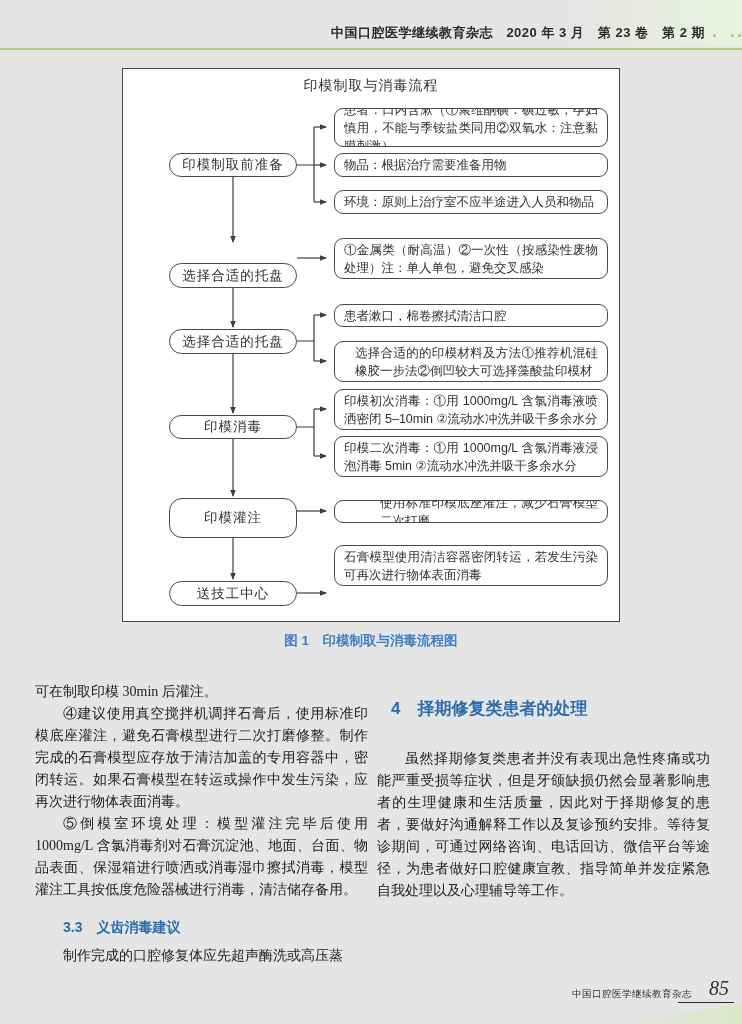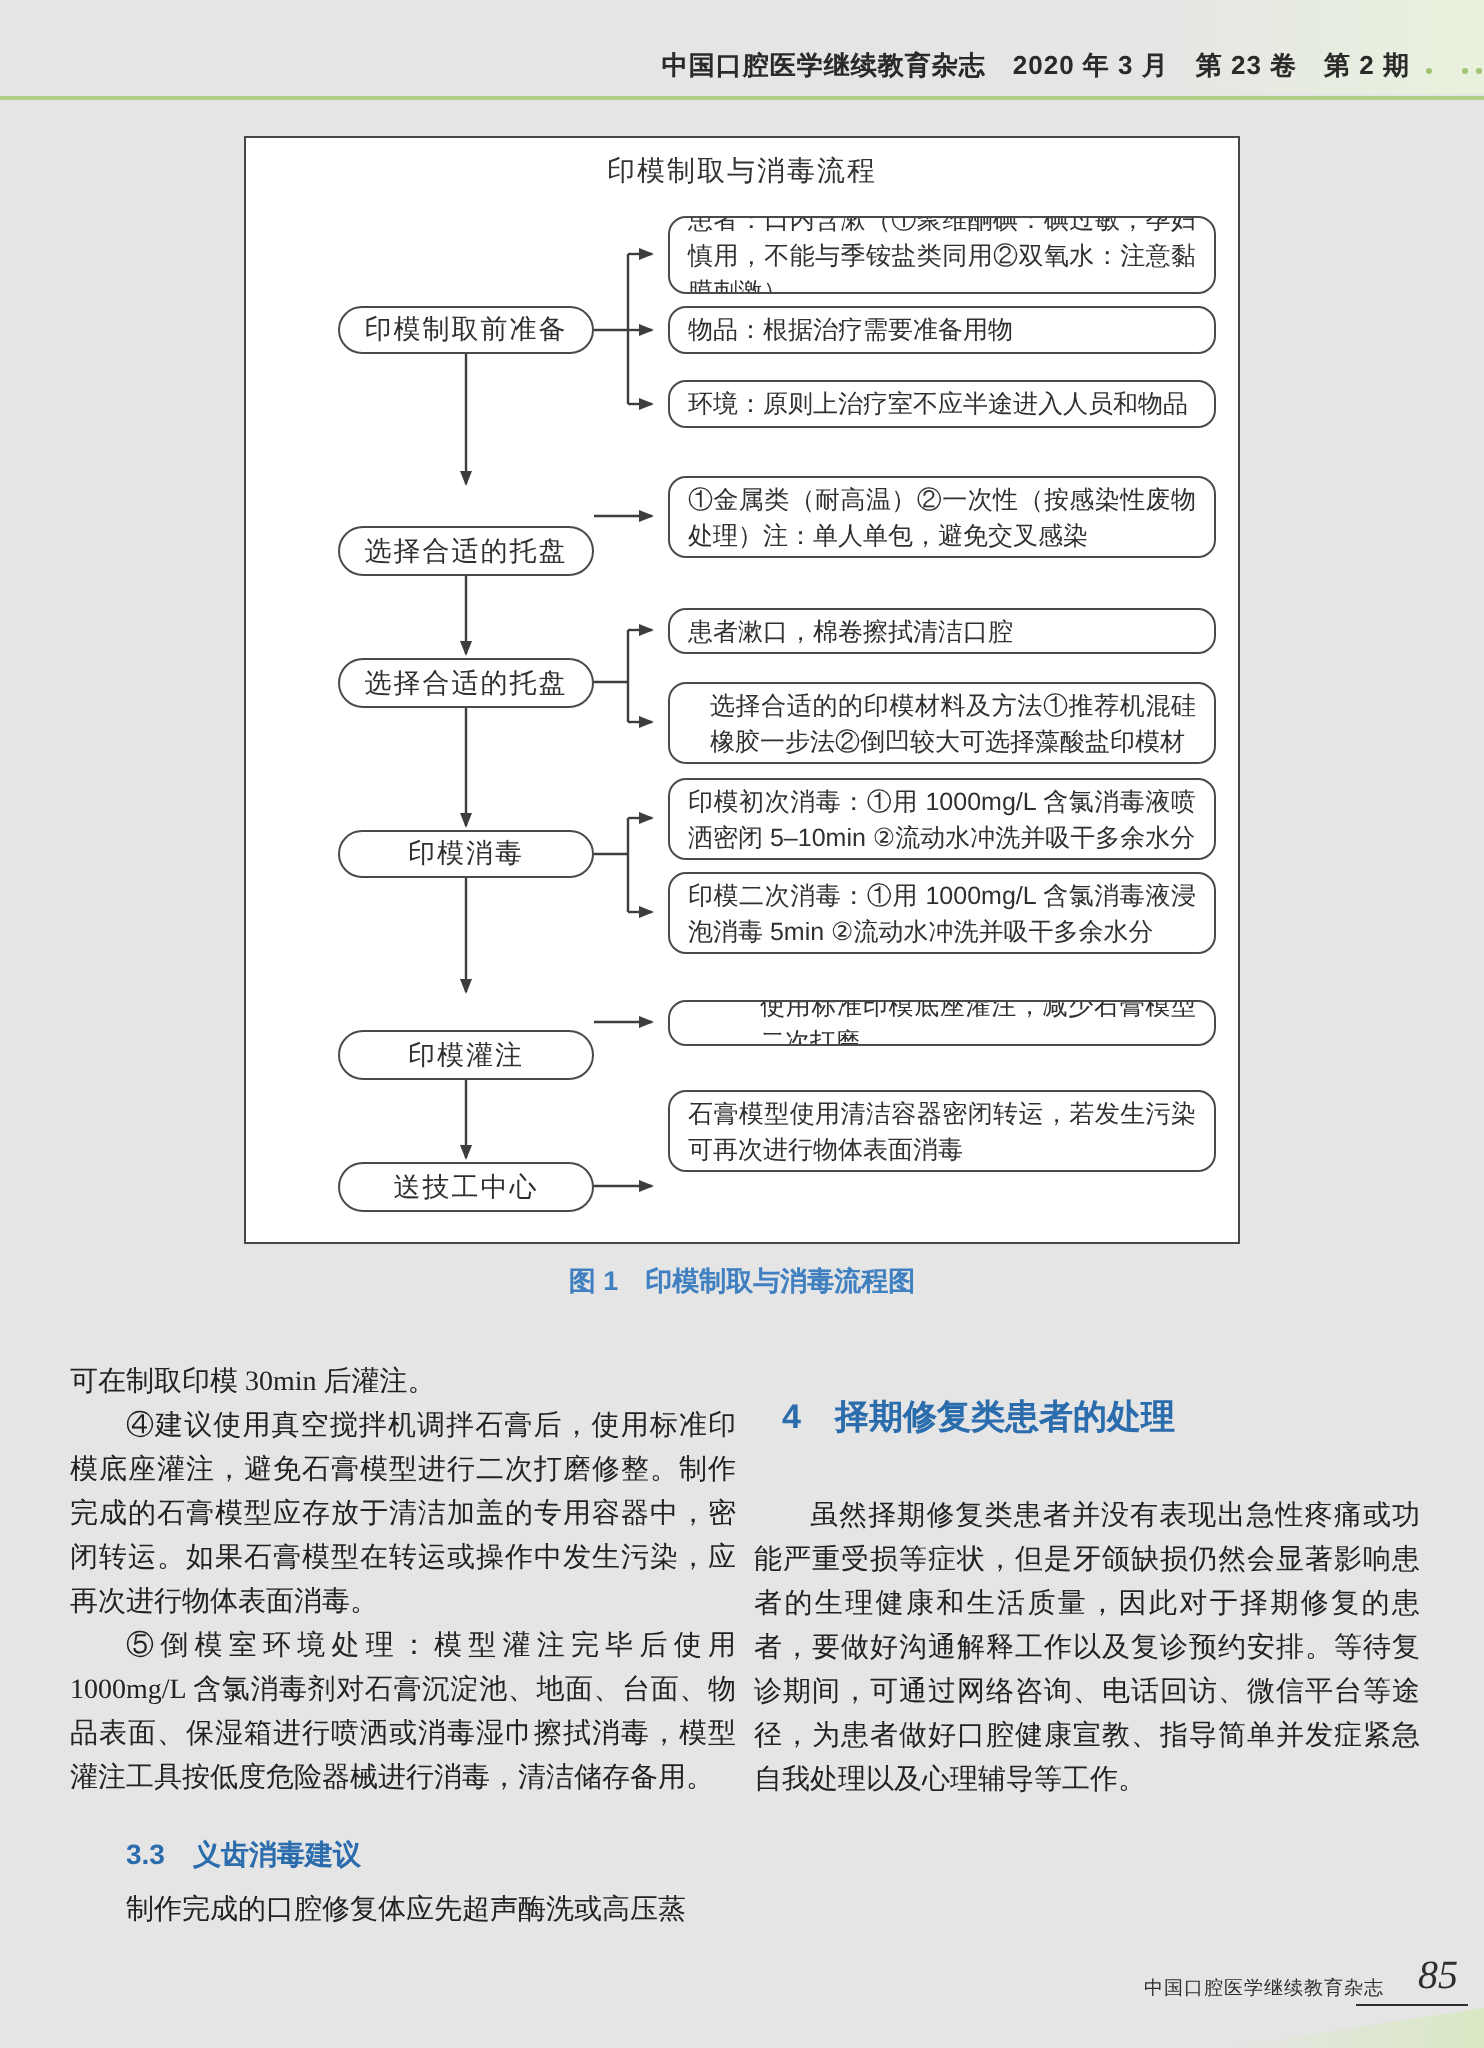--- a/index.html
+++ b/index.html
@@ -99,21 +99,21 @@
         <line x1="174" y1="524" x2="203" y2="524" marker-end="url(#arr)"></line>
       </g>
     </svg>
 
     <div class="fc-title">印模制取与消毒流程</div>
 
     <div class="fc-node" style="top:84px;height:24px;">印模制取前准备</div>
     <div class="fc-node" style="top:175px;height:25px;margin-top:19px;">选择合适的托盘</div>
     <div class="fc-node" style="top:260px;height:25px;">选择合适的托盘</div>
     <div class="fc-node" style="top:346px;height:24px;">印模消毒</div>
-    <div class="fc-node" style="top:446px;height:25px;">印模灌注</div>
+    <div class="fc-node" style="top:429px;height:40px;">印模灌注</div>
     <div class="fc-node" style="top:512px;height:25px;">送技工中心</div>
 
     <div class="fc-branch" style="top:39px;height:39px;">患者：口内含漱（①聚维酮碘：碘过敏，孕妇慎用，不能与季铵盐类同用②双氧水：注意黏膜刺激）</div>
     <div class="fc-branch" style="top:84px;height:24px;">物品：根据治疗需要准备用物</div>
     <div class="fc-branch" style="top:121px;height:24px;">环境：原则上治疗室不应半途进入人员和物品</div>
     <div class="fc-branch" style="top:169px;height:41px;">①金属类（耐高温）②一次性（按感染性废物处理）注：单人单包，避免交叉感染</div>
     <div class="fc-branch" style="top:235px;height:23px;">患者漱口，棉卷擦拭清洁口腔</div>
     <div class="fc-branch" style="top:272px;height:41px;padding-left:20px;">选择合适的的印模材料及方法①推荐机混硅橡胶一步法②倒凹较大可选择藻酸盐印模材</div>
     <div class="fc-branch" style="top:320px;height:41px;">印模初次消毒：①用 1000mg/L 含氯消毒液喷洒密闭 5–10min ②流动水冲洗并吸干多余水分</div>
     <div class="fc-branch" style="top:367px;height:41px;">印模二次消毒：①用 1000mg/L 含氯消毒液浸泡消毒 5min ②流动水冲洗并吸干多余水分</div>

